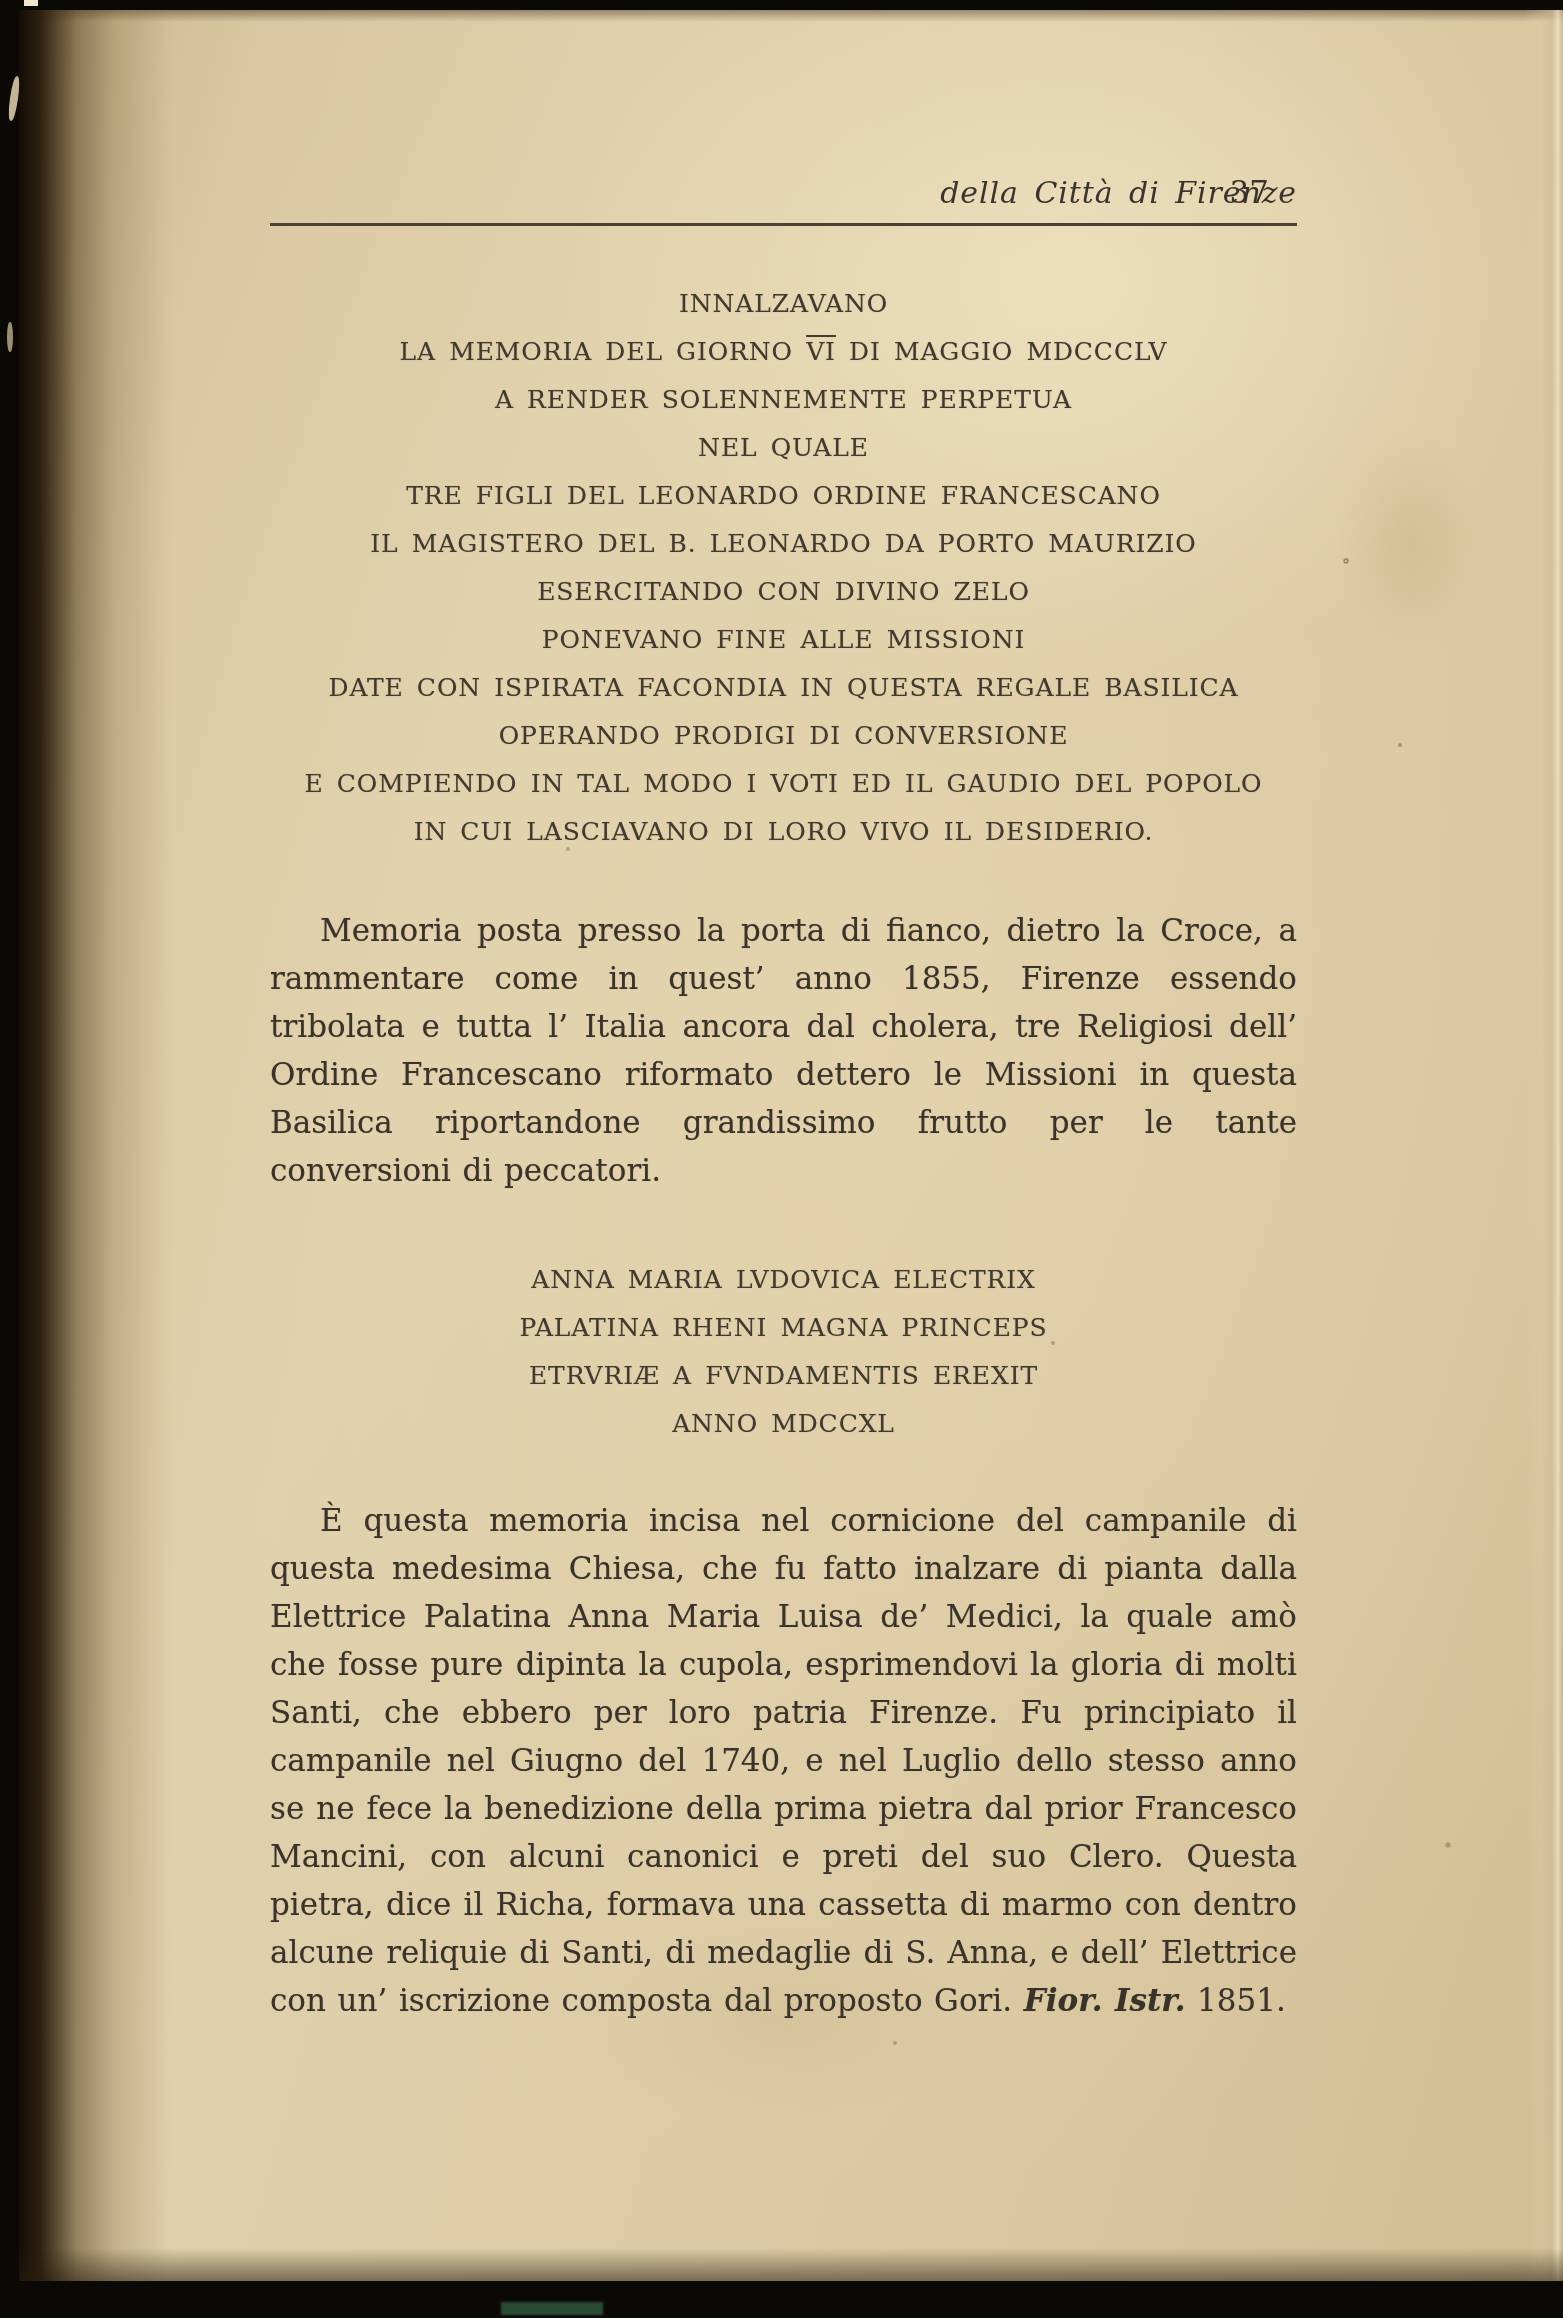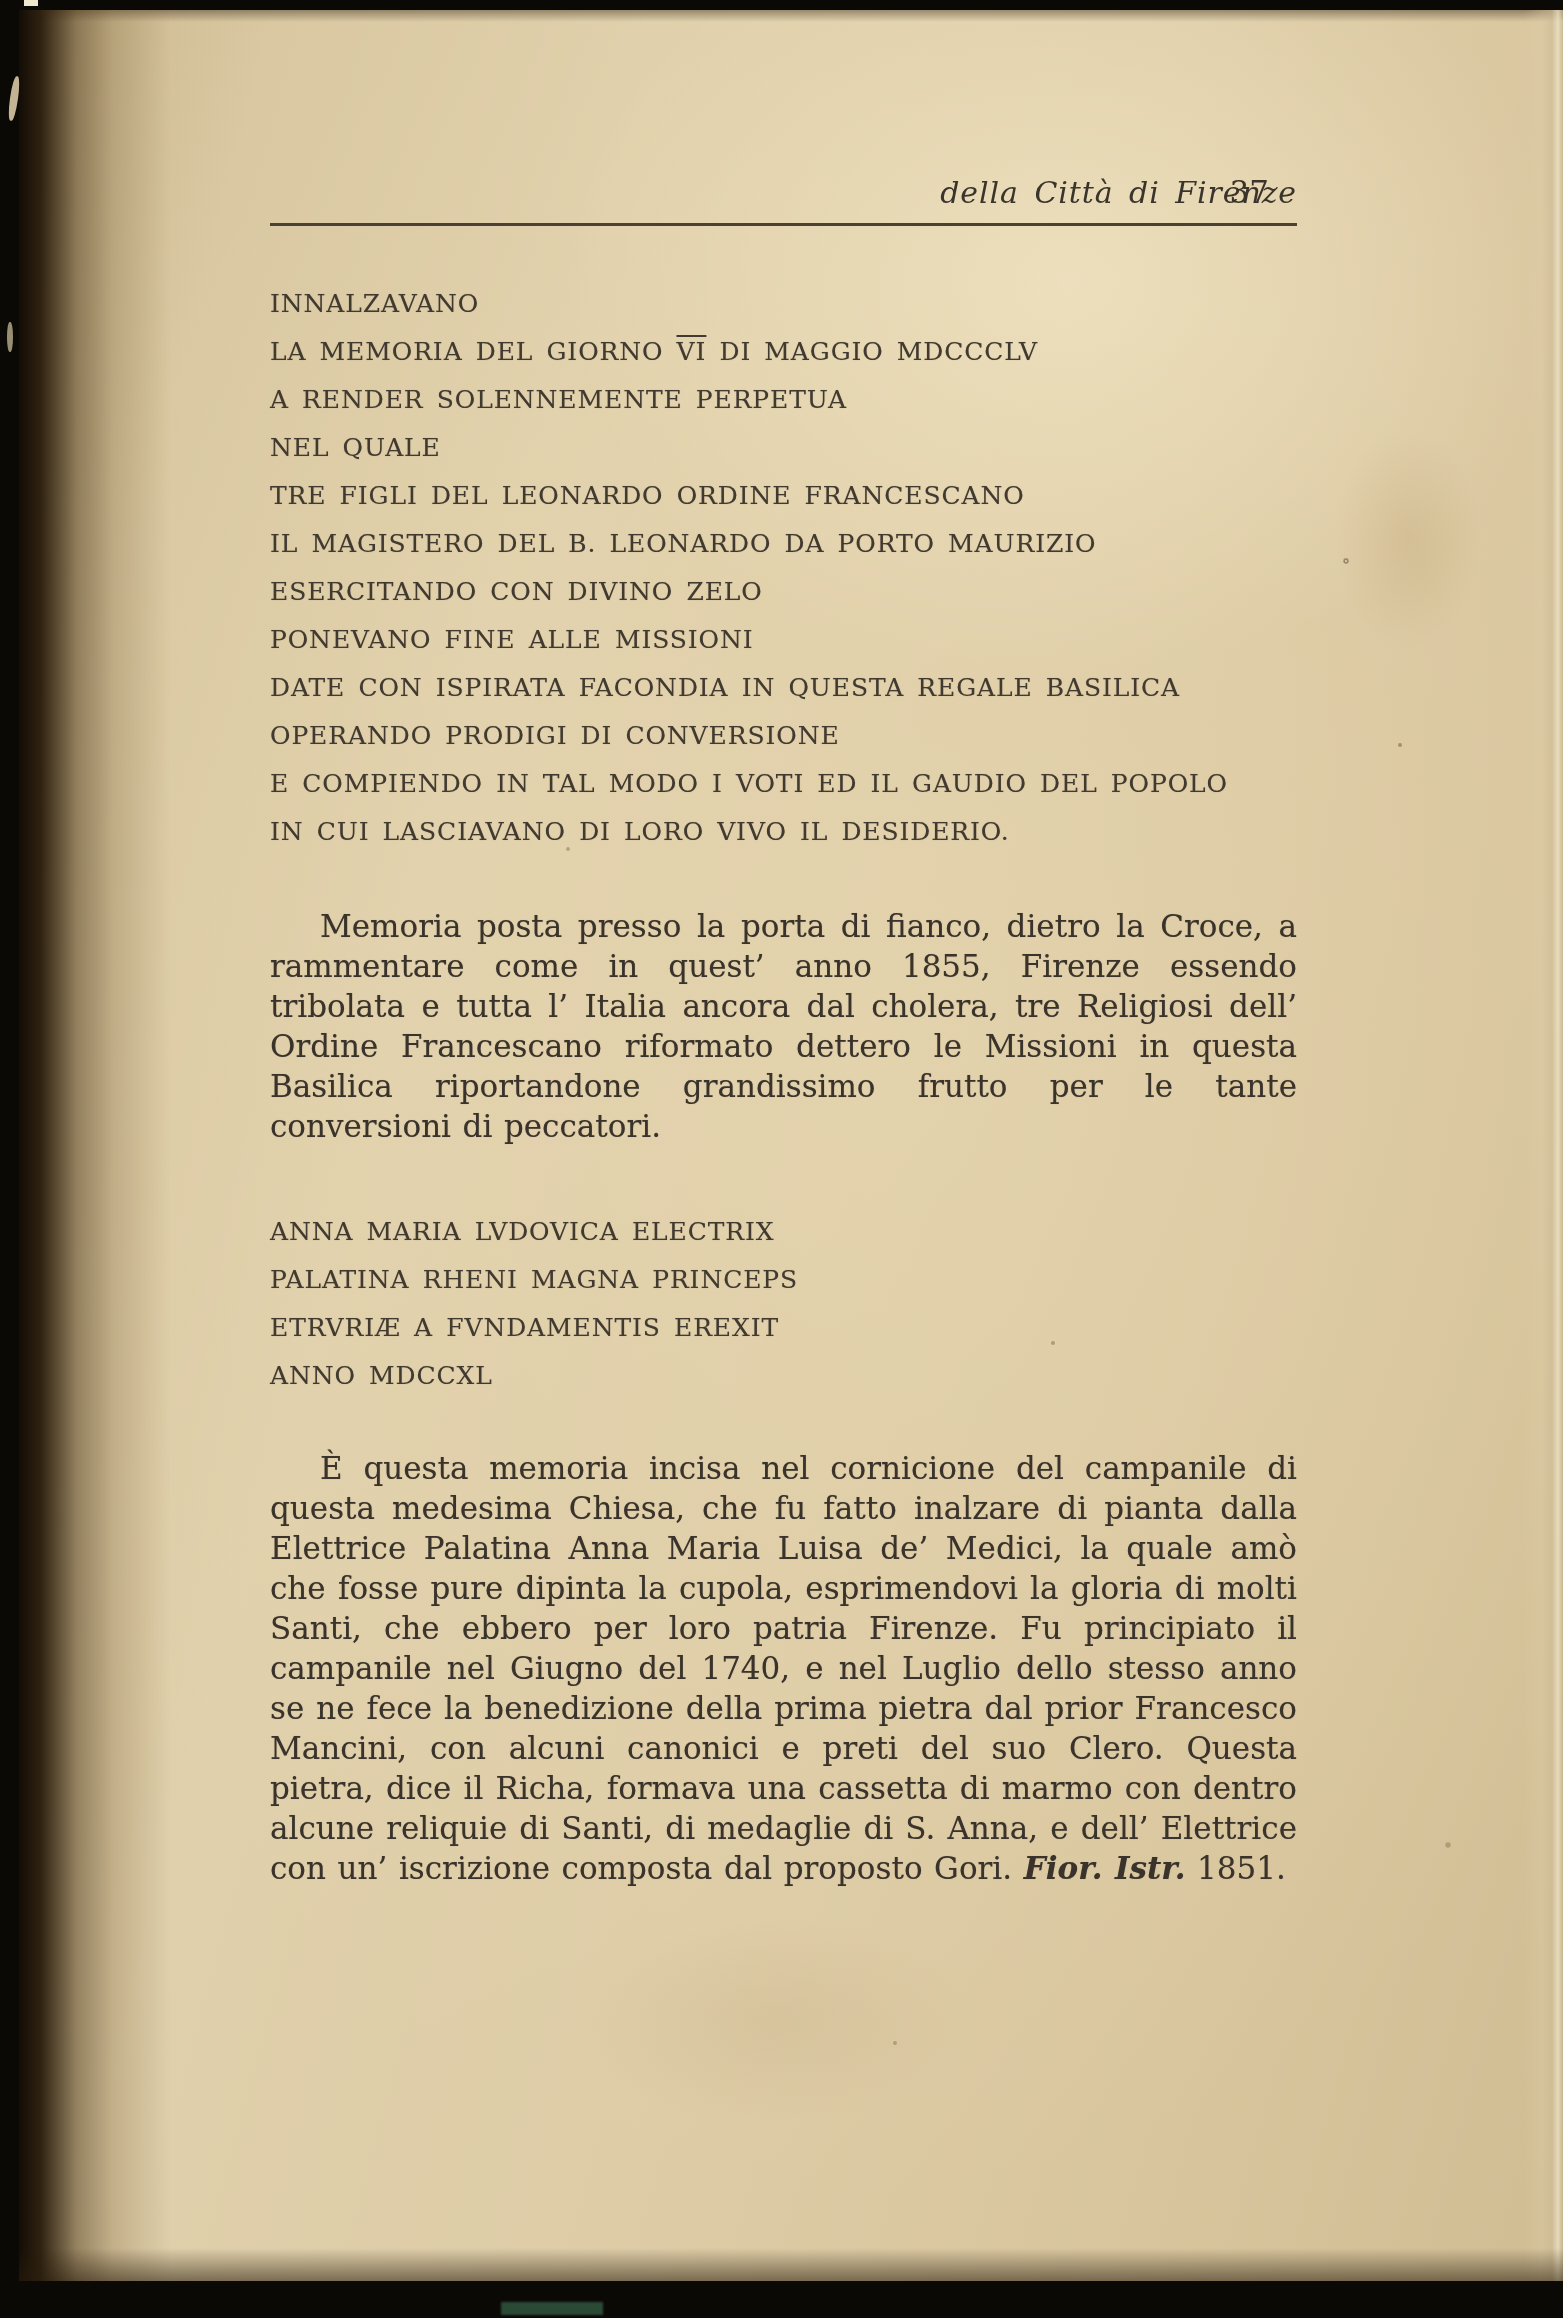--- a/index.html
+++ b/index.html
@@ -93,37 +93,37 @@
     position:absolute; right:28px; top:-1.7px;
     font-size:31px;
     color:#39332b;
   }
   .head-rule {
     margin-top:12px;
     height:2.6px;
     background:#4a4134;
   }
   .inscription {
-    text-align:left;
+    text-align:center;
     font-size:25px;
     letter-spacing:0.9px;
     word-spacing:4.3px;
     color:#413a30;
     text-shadow:0 0 0.9px rgba(60,50,35,0.35);
   }
   .inscription .insc-line {
     line-height:48px;
     white-space:nowrap;
   }
   .inscription-memorial { margin-top:54px; }
   .inscription-electrix { margin-top:62px; }
   .overline { text-decoration:overline; }
   .body-para {
     font-size:31px;
-    line-height:40px;
+    line-height:48px;
     text-align:justify;
     text-align-last:left;
     text-indent:50px;
     word-spacing:1.7px;
     color:#39332b;
     text-shadow:0 0 0.9px rgba(60,50,35,0.30);
   }
   .para-memoria { margin-top:50px; }
   .para-campanile { margin-top:48px; }
   .italic { font-style:italic;font-weight:bold; }

